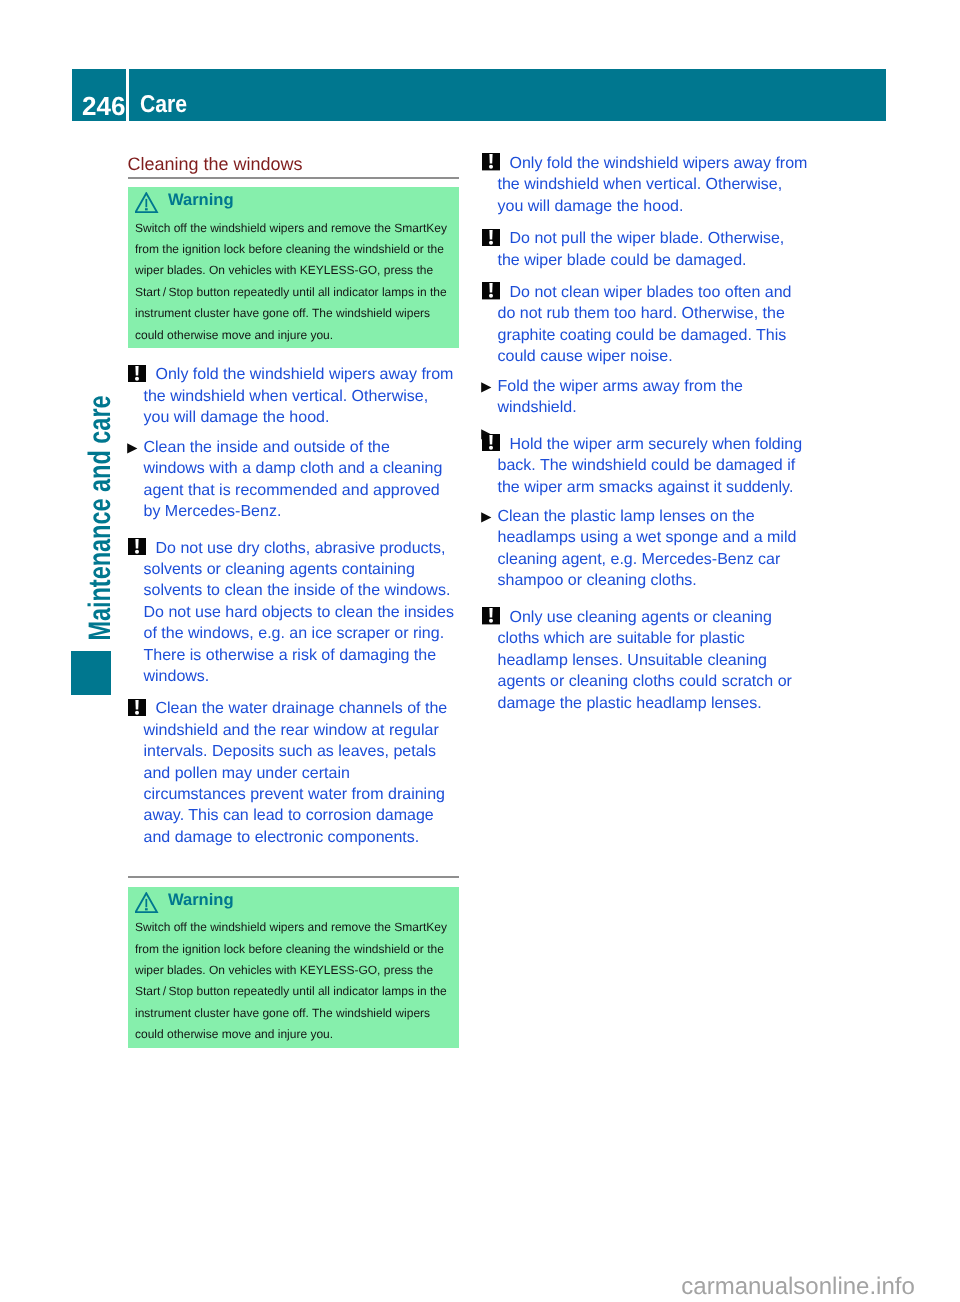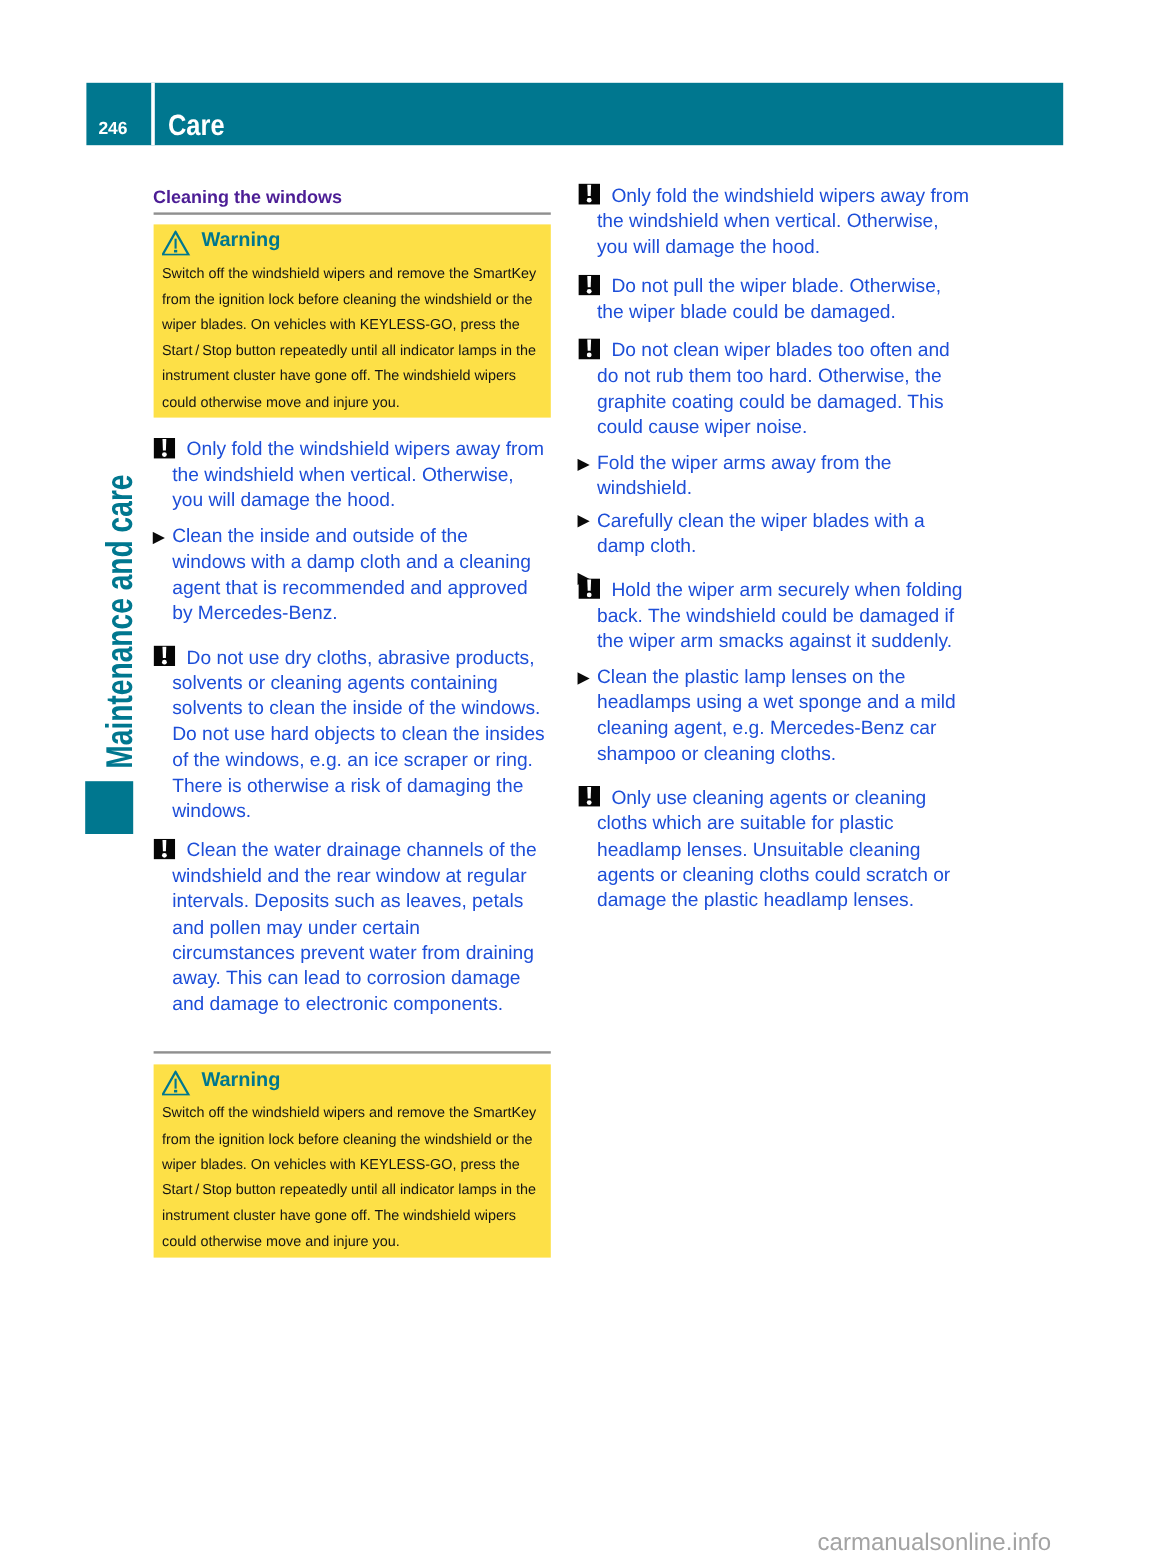--- a/index.html
+++ b/index.html
@@ -4,21 +4,21 @@
 <style>
   html,body{margin:0;padding:0;}
   body{width:960px;height:1302px;background:#ffffff;
        font-family:"Liberation Sans",sans-serif;}
   .page{position:relative;width:960px;height:1302px;overflow:hidden;background:#fff;
         -webkit-font-smoothing:antialiased;text-rendering:geometricPrecision;}
 
   
   .hdr{position:absolute;left:71.6px;top:69.2px;width:814.4px;height:51.7px;background:#00778f;}
   .hdr-num{position:absolute;left:82.4px;top:98.6px;height:15px;
-           color:#fff;font-size:14px;font-weight:bold;line-height:15px;
+           color:#fff;font-size:25px;font-weight:bold;line-height:15px;
            transform:scale(1.04,1.05);transform-origin:0 0;}
   .hdr-sep{position:absolute;left:125.6px;top:69.2px;width:3px;height:51.7px;background:#fff;}
   .hdr-title{position:absolute;left:140.4px;top:94.2px;height:18px;
              color:#fff;font-size:20px;font-weight:bold;line-height:18px;
              transform:scale(1.06,1.22);transform-origin:0 0;}
 
   
   .side-label{position:absolute;left:-30px;top:503.5px;width:260px;height:28px;
               transform:rotate(-90deg) scale(1.043,1.38);transform-origin:50% 50%;
               color:#00778f;font-size:22.5px;font-weight:bold;text-align:center;
@@ -27,24 +27,24 @@
 
   
   .col{position:absolute;top:153px;width:331px;}
   .colL{top:156px;}
   .item{width:327px;box-sizing:border-box;}
   .colL{left:127.5px;}
   .colR{left:481.5px;}
 
   .sec-block{padding-top:11px;padding-bottom:1.5px;}
   .sec-block:first-child{padding-top:0;}
-  .sec{font-size:15px;font-weight:bold;color:#4c1d95;margin:0;line-height:17px;}
+  .sec{font-size:18px;font-weight:normal;color:#7f1d1d;margin:0;line-height:17px;}
   .sec-rule{height:2px;background:#8f8f8f;margin-top:3.5px;}
 
-  .warn{background:#fde047;padding:0 1px 2px 7.5px;box-sizing:border-box;margin-top:7px;position:relative;}
+  .warn{background:#86efac;padding:0 1px 2px 7.5px;box-sizing:border-box;margin-top:7px;position:relative;}
   .warn-head{position:relative;height:30.5px;}
   .warn-ico{position:absolute;left:0px;top:4.8px;}
   .warn-title{position:absolute;left:32.9px;top:0.8px;color:#00778f;font-size:16.6px;font-weight:bold;line-height:24px;}
   .warn-text{font-size:12px;line-height:21.4px;color:#141414;}
 
   .item{position:relative;font-size:16px;line-height:21.4px;color:#1d4ed8;padding-left:16px;}
   .item.act{margin-top:5px;}
   .item.act:first-child,.item.not:first-child{margin-top:0;}
   .item.not{margin-top:11px;}
   .item.act + .item.not{margin-top:15.2px;}
@@ -53,21 +53,21 @@
   .warn + .item{margin-top:16.5px;}
   .item + .sec-block{padding-top:24.5px;}
   .ibox{position:absolute;left:0.9px;top:0.3px;}
   .ibox.tri{left:-0.2px;top:1.8px;}
   .ico-excl{display:block;}
   .ico-tri{display:block;}
   .warn-text{margin:0;}
   h2.sec{margin:0;}
   .ifirst{display:inline-block;width:12px;}
 
-  .wm{position:absolute;left:681.3px;top:1273px;color:#a3a3a3;font-size:20px;line-height:27px;}
+  .wm{position:absolute;left:681.3px;top:1273px;color:#a3a3a3;font-size:24px;line-height:27px;}
 </style>
 </head>
 <body>
 
 <div class="page">
 
   <div class="hdr"></div>
   <div class="hdr-num">246</div>
   <div class="hdr-sep"></div>
   <div class="hdr-title">Care</div>
@@ -156,25 +156,20 @@
         </span><span class="ifirst"></span><span class="itxt">Do not clean wiper blades too often and do not rub them too hard. Otherwise, the graphite coating could be damaged. This could cause wiper noise.</span></div>
       <div class="item act"><span class="ibox tri">
           <span class="ico-tri"><svg width="11" height="11" viewBox="0 0 11 11">
               <path d="M0.2 0.2 L10.4 5.4 L0.2 10.6 Z" fill="#0a0a0a"></path>
             </svg></span>
         </span><span class="itxt">Fold the wiper arms away from the windshield.</span></div>
       <div class="item act"><span class="ibox tri">
           <span class="ico-tri"><svg width="11" height="11" viewBox="0 0 11 11">
               <path d="M0.2 0.2 L10.4 5.4 L0.2 10.6 Z" fill="#0a0a0a"></path>
             </svg></span>
-        </span><span class="itxt">Carefully clean the wiper blades with a damp cloth.</span></div>
-      <div class="item act"><span class="ibox tri">
-          <span class="ico-tri"><svg width="11" height="11" viewBox="0 0 11 11">
-              <path d="M0.2 0.2 L10.4 5.4 L0.2 10.6 Z" fill="#0a0a0a"></path>
-            </svg></span>
         </span></div>
       <div class="item not"><span class="ibox">
           <span class="ico-excl"><svg width="18" height="17.4" viewBox="0 0 17.5 16.9">
               <rect x="0" y="0" width="17.5" height="16.9" fill="#050505"></rect>
               <path d="M7.2 0.9 L10.3 0.9 L9.95 10.1 L7.55 10.1 Z" fill="#ffffff"></path>
               <ellipse cx="8.75" cy="13.4" rx="1.95" ry="1.9" fill="#ffffff"></ellipse>
             </svg></span>
         </span><span class="ifirst"></span><span class="itxt">Hold the wiper arm securely when folding back. The windshield could be damaged if the wiper arm smacks against it suddenly.</span></div>
       <div class="item act"><span class="ibox tri">
           <span class="ico-tri"><svg width="11" height="11" viewBox="0 0 11 11">

